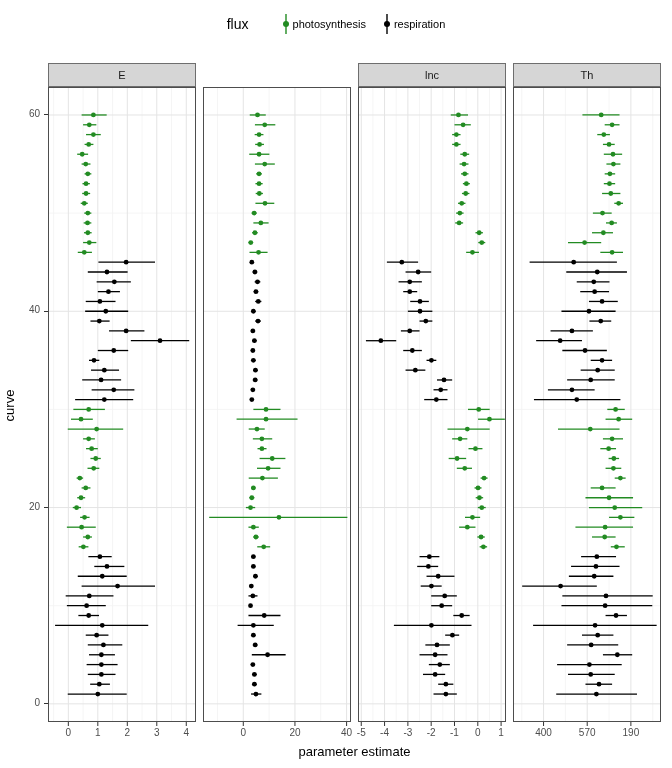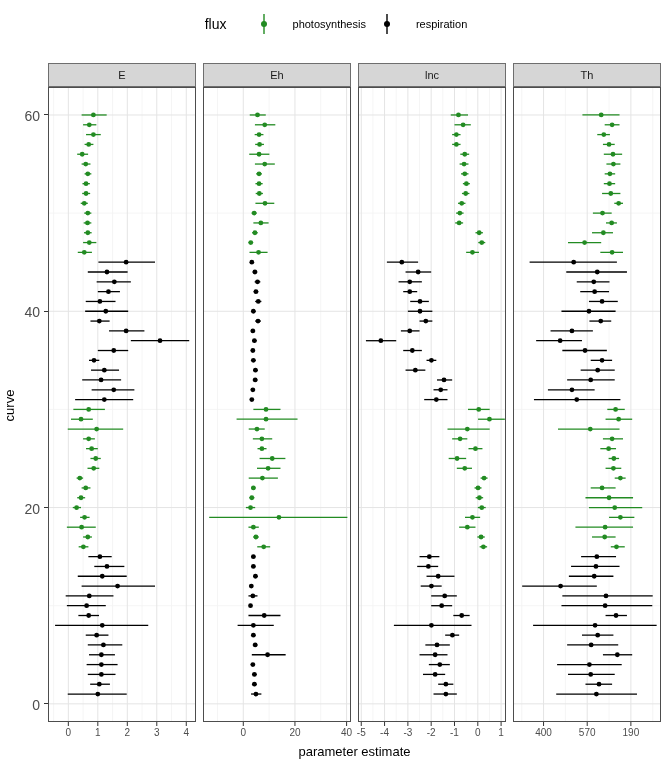--- a/index.html
+++ b/index.html
@@ -2,32 +2,32 @@
 <html><head>
 <meta charset="utf-8">
 <style>
   html,body{margin:0;padding:0;background:#fff;}
   #fig{position:relative;width:672px;height:768px;background:#fff;
        font-family:"Liberation Sans","DejaVu Sans",sans-serif;overflow:hidden;}
   
   #legend{position:absolute;top:12px;left:0;width:672px;display:flex;
           justify-content:center;align-items:center;gap:16px;}
   #legend .ltitle{font-size:14px;color:#000;margin-right:16px;}
-  .litem{display:flex;align-items:center;gap:24px;}
+  .litem{display:flex;align-items:center;gap:2px;}
   .litem .llabel{font-size:11px;color:#000;}
   
   .strip{position:absolute;top:63px;width:146px;height:22px;background:#d6d6d6;
          border:1px solid #6e6e6e;display:flex;align-items:center;justify-content:center;
          font-size:11px;color:#1a1a1a;}
   
   .panel{position:absolute;top:87px;width:148px;height:640px;}
   
   .xtick{position:absolute;top:727px;width:30px;text-align:center;
          font-size:10px;color:#4d4d4d;}
-  .ytick{position:absolute;width:26px;text-align:right;font-size:14px;color:#4d4d4d;}
+  .ytick{position:absolute;width:26px;text-align:right;font-size:10px;color:#4d4d4d;}
   .ytickmark{position:absolute;width:4px;height:1px;background:#333;left:44px;}
   #xlab{position:absolute;top:744px;left:48px;width:613px;text-align:center;
         font-size:13px;color:#000;}
   #ylab{position:absolute;left:-31px;top:398px;width:80px;text-align:center;
         font-size:13px;color:#000;transform:rotate(-90deg);}
 </style>
 </head>
 <body>
 
 <div id="fig">
@@ -44,21 +44,20 @@
     <span class="litem">
       <svg width="10" height="24">
         <line x1="5" y1="2" x2="5" y2="22" stroke="#000000" stroke-width="1.4"></line>
         <circle cx="5" cy="12" r="3" fill="#000000"></circle>
       </svg>
       <span class="llabel">respiration</span>
     </span>
   </div>
 
   <div class="strip" style="left:48px">E</div>
-  <div class="strip" style="left:203px">Eh</div>
   <div class="strip" style="left:358px">lnc</div>
   <div class="strip" style="left:513px">Th</div>
 
   <div class="panel" style="left:48px"><svg width="148" height="640">
         <rect x="0" y="0" width="148" height="635" fill="#ffffff"></rect>
         <line x1="5.6015936254980065" y1="0" x2="5.6015936254980065" y2="635" stroke="#f2f2f2" stroke-width="0.8"></line>
         <line x1="35.083665338645424" y1="0" x2="35.083665338645424" y2="635" stroke="#f2f2f2" stroke-width="0.8"></line>
         <line x1="64.56573705179284" y1="0" x2="64.56573705179284" y2="635" stroke="#f2f2f2" stroke-width="0.8"></line>
         <line x1="94.04780876494024" y1="0" x2="94.04780876494024" y2="635" stroke="#f2f2f2" stroke-width="0.8"></line>
         <line x1="123.52988047808763" y1="0" x2="123.52988047808763" y2="635" stroke="#f2f2f2" stroke-width="0.8"></line>

